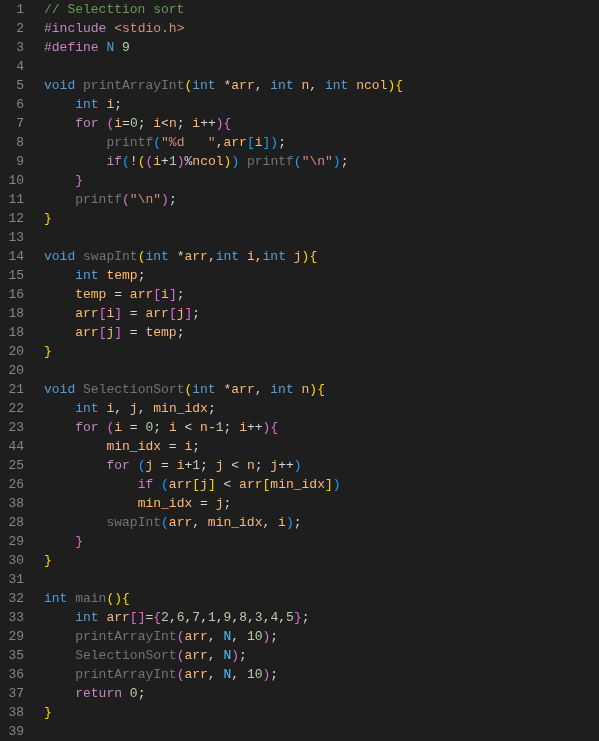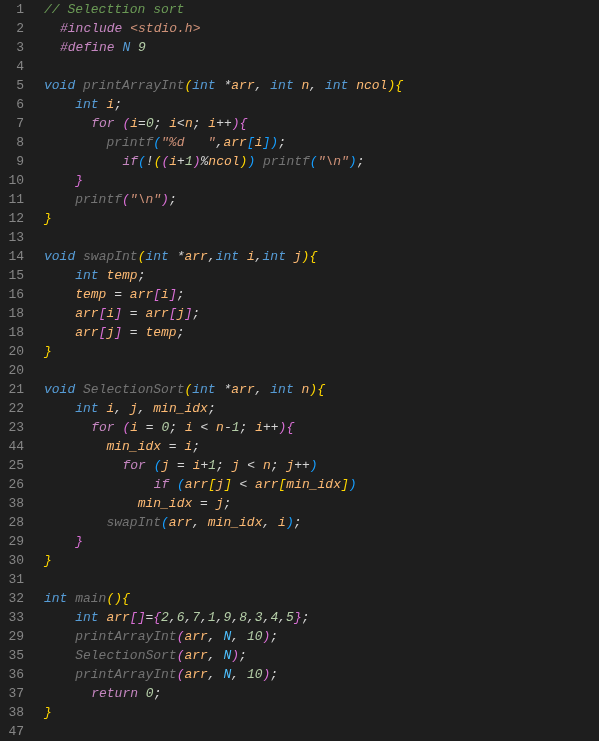--- a/index.html
+++ b/index.html
@@ -23,25 +23,24 @@
     text-align: right;
     padding: 0 12px 0 0;
     user-select: none;
     min-width: 40px;
   }
   .gutter div { padding-right: 4px; }
   .code {
     flex: 1;
     padding: 0 16px 0 4px;
     white-space: pre;
-    font-style: italic;
   }
   .line { height: 19px; }
   .tok-comment { color: #6a9955; }
-  .tok-keyword { color: #c586c0; margin-left: 16px; }
+  .tok-keyword { color: #c586c0; }
   .tok-type    { color: #569cd6; }
   .tok-func    { color: #737373; }
   .tok-var     { color: #fdba74; }
   .tok-num     { color: #b5cea8; }
   .tok-string  { color: #ce9178; }
   .tok-op      { color: #d4d4d4; }
   .tok-brace   { color: #ffd700; }
   .tok-brace2  { color: #da70d6; }
   .tok-brace3  { color: #179fff; }
   .tok-const   { color: #4fc1ff; }
@@ -83,16 +82,16 @@
       <div class="line">29</div>
       <div class="line">30</div>
       <div class="line">31</div>
       <div class="line">32</div>
       <div class="line">33</div>
       <div class="line">29</div>
       <div class="line">35</div>
       <div class="line">36</div>
       <div class="line">37</div>
       <div class="line">38</div>
-      <div class="line">47</div>
+      <div class="line">39</div>
     </div>
   <div class="code" id="code"><div class="line"><span class="tok-comment">// Selecttion sort</span></div><div class="line"><span class="tok-keyword">#include</span><span class="tok-op"> </span><span class="tok-string">&lt;stdio.h&gt;</span></div><div class="line"><span class="tok-keyword">#define</span><span class="tok-op"> </span><span class="tok-macrofn">N</span><span class="tok-op"> </span><span class="tok-num">9</span></div><div class="line">&nbsp;</div><div class="line"><span class="tok-type">void</span><span class="tok-op"> </span><span class="tok-func">printArrayInt</span><span class="tok-brace">(</span><span class="tok-type">int</span><span class="tok-op"> *</span><span class="tok-var">arr</span><span class="tok-op">, </span><span class="tok-type">int</span><span class="tok-op"> </span><span class="tok-var">n</span><span class="tok-op">, </span><span class="tok-type">int</span><span class="tok-op"> </span><span class="tok-var">ncol</span><span class="tok-brace">)</span><span class="tok-brace">{</span></div><div class="line"><span class="tok-op">    </span><span class="tok-type">int</span><span class="tok-op"> </span><span class="tok-var">i</span><span class="tok-op">;</span></div><div class="line"><span class="tok-op">    </span><span class="tok-keyword">for</span><span class="tok-op"> </span><span class="tok-brace2">(</span><span class="tok-var">i</span><span class="tok-op">=</span><span class="tok-num">0</span><span class="tok-op">; </span><span class="tok-var">i</span><span class="tok-op">&lt;</span><span class="tok-var">n</span><span class="tok-op">; </span><span class="tok-var">i</span><span class="tok-op">++</span><span class="tok-brace2">)</span><span class="tok-brace2">{</span></div><div class="line"><span class="tok-op">        </span><span class="tok-func">printf</span><span class="tok-brace3">(</span><span class="tok-string">"%d   "</span><span class="tok-op">,</span><span class="tok-var">arr</span><span class="tok-brace3">[</span><span class="tok-var">i</span><span class="tok-brace3">]</span><span class="tok-brace3">)</span><span class="tok-op">;</span></div><div class="line"><span class="tok-op">        </span><span class="tok-keyword">if</span><span class="tok-brace3">(</span><span class="tok-op">!</span><span class="tok-brace">(</span><span class="tok-brace2">(</span><span class="tok-var">i</span><span class="tok-op">+</span><span class="tok-num">1</span><span class="tok-brace2">)</span><span class="tok-op">%</span><span class="tok-var">ncol</span><span class="tok-brace">)</span><span class="tok-brace3">)</span><span class="tok-op"> </span><span class="tok-func">printf</span><span class="tok-brace3">(</span><span class="tok-string">"\n"</span><span class="tok-brace3">)</span><span class="tok-op">;</span></div><div class="line"><span class="tok-op">    </span><span class="tok-brace2">}</span></div><div class="line"><span class="tok-op">    </span><span class="tok-func">printf</span><span class="tok-brace2">(</span><span class="tok-string">"\n"</span><span class="tok-brace2">)</span><span class="tok-op">;</span></div><div class="line"><span class="tok-brace">}</span></div><div class="line">&nbsp;</div><div class="line"><span class="tok-type">void</span><span class="tok-op"> </span><span class="tok-func">swapInt</span><span class="tok-brace">(</span><span class="tok-type">int</span><span class="tok-op"> *</span><span class="tok-var">arr</span><span class="tok-op">,</span><span class="tok-type">int</span><span class="tok-op"> </span><span class="tok-var">i</span><span class="tok-op">,</span><span class="tok-type">int</span><span class="tok-op"> </span><span class="tok-var">j</span><span class="tok-brace">)</span><span class="tok-brace">{</span></div><div class="line"><span class="tok-op">    </span><span class="tok-type">int</span><span class="tok-op"> </span><span class="tok-var">temp</span><span class="tok-op">;</span></div><div class="line"><span class="tok-op">    </span><span class="tok-var">temp</span><span class="tok-op"> = </span><span class="tok-var">arr</span><span class="tok-brace2">[</span><span class="tok-var">i</span><span class="tok-brace2">]</span><span class="tok-op">;</span></div><div class="line"><span class="tok-op">    </span><span class="tok-var">arr</span><span class="tok-brace2">[</span><span class="tok-var">i</span><span class="tok-brace2">]</span><span class="tok-op"> = </span><span class="tok-var">arr</span><span class="tok-brace2">[</span><span class="tok-var">j</span><span class="tok-brace2">]</span><span class="tok-op">;</span></div><div class="line"><span class="tok-op">    </span><span class="tok-var">arr</span><span class="tok-brace2">[</span><span class="tok-var">j</span><span class="tok-brace2">]</span><span class="tok-op"> = </span><span class="tok-var">temp</span><span class="tok-op">;</span></div><div class="line"><span class="tok-brace">}</span></div><div class="line">&nbsp;</div><div class="line"><span class="tok-type">void</span><span class="tok-op"> </span><span class="tok-func">SelectionSort</span><span class="tok-brace">(</span><span class="tok-type">int</span><span class="tok-op"> *</span><span class="tok-var">arr</span><span class="tok-op">, </span><span class="tok-type">int</span><span class="tok-op"> </span><span class="tok-var">n</span><span class="tok-brace">)</span><span class="tok-brace">{</span></div><div class="line"><span class="tok-op">    </span><span class="tok-type">int</span><span class="tok-op"> </span><span class="tok-var">i</span><span class="tok-op">, </span><span class="tok-var">j</span><span class="tok-op">, </span><span class="tok-var">min_idx</span><span class="tok-op">;</span></div><div class="line"><span class="tok-op">    </span><span class="tok-keyword">for</span><span class="tok-op"> </span><span class="tok-brace2">(</span><span class="tok-var">i</span><span class="tok-op"> = </span><span class="tok-num">0</span><span class="tok-op">; </span><span class="tok-var">i</span><span class="tok-op"> &lt; </span><span class="tok-var">n</span><span class="tok-op">-</span><span class="tok-num">1</span><span class="tok-op">; </span><span class="tok-var">i</span><span class="tok-op">++</span><span class="tok-brace2">)</span><span class="tok-brace2">{</span></div><div class="line"><span class="tok-op">        </span><span class="tok-var">min_idx</span><span class="tok-op"> = </span><span class="tok-var">i</span><span class="tok-op">;</span></div><div class="line"><span class="tok-op">        </span><span class="tok-keyword">for</span><span class="tok-op"> </span><span class="tok-brace3">(</span><span class="tok-var">j</span><span class="tok-op"> = </span><span class="tok-var">i</span><span class="tok-op">+</span><span class="tok-num">1</span><span class="tok-op">; </span><span class="tok-var">j</span><span class="tok-op"> &lt; </span><span class="tok-var">n</span><span class="tok-op">; </span><span class="tok-var">j</span><span class="tok-op">++</span><span class="tok-brace3">)</span></div><div class="line"><span class="tok-op">            </span><span class="tok-keyword">if</span><span class="tok-op"> </span><span class="tok-brace3">(</span><span class="tok-var">arr</span><span class="tok-brace">[</span><span class="tok-var">j</span><span class="tok-brace">]</span><span class="tok-op"> &lt; </span><span class="tok-var">arr</span><span class="tok-brace">[</span><span class="tok-var">min_idx</span><span class="tok-brace">]</span><span class="tok-brace3">)</span></div><div class="line"><span class="tok-op">            </span><span class="tok-var">min_idx</span><span class="tok-op"> = </span><span class="tok-var">j</span><span class="tok-op">;</span></div><div class="line"><span class="tok-op">        </span><span class="tok-func">swapInt</span><span class="tok-brace3">(</span><span class="tok-var">arr</span><span class="tok-op">, </span><span class="tok-var">min_idx</span><span class="tok-op">, </span><span class="tok-var">i</span><span class="tok-brace3">)</span><span class="tok-op">;</span></div><div class="line"><span class="tok-op">    </span><span class="tok-brace2">}</span></div><div class="line"><span class="tok-brace">}</span></div><div class="line">&nbsp;</div><div class="line"><span class="tok-type">int</span><span class="tok-op"> </span><span class="tok-func">main</span><span class="tok-brace">(</span><span class="tok-brace">)</span><span class="tok-brace">{</span></div><div class="line"><span class="tok-op">    </span><span class="tok-type">int</span><span class="tok-op"> </span><span class="tok-var">arr</span><span class="tok-brace2">[</span><span class="tok-brace2">]</span><span class="tok-op">=</span><span class="tok-brace2">{</span><span class="tok-num">2</span><span class="tok-op">,</span><span class="tok-num">6</span><span class="tok-op">,</span><span class="tok-num">7</span><span class="tok-op">,</span><span class="tok-num">1</span><span class="tok-op">,</span><span class="tok-num">9</span><span class="tok-op">,</span><span class="tok-num">8</span><span class="tok-op">,</span><span class="tok-num">3</span><span class="tok-op">,</span><span class="tok-num">4</span><span class="tok-op">,</span><span class="tok-num">5</span><span class="tok-brace2">}</span><span class="tok-op">;</span></div><div class="line"><span class="tok-op">    </span><span class="tok-func">printArrayInt</span><span class="tok-brace2">(</span><span class="tok-var">arr</span><span class="tok-op">, </span><span class="tok-const">N</span><span class="tok-op">, </span><span class="tok-num">10</span><span class="tok-brace2">)</span><span class="tok-op">;</span></div><div class="line"><span class="tok-op">    </span><span class="tok-func">SelectionSort</span><span class="tok-brace2">(</span><span class="tok-var">arr</span><span class="tok-op">, </span><span class="tok-const">N</span><span class="tok-brace2">)</span><span class="tok-op">;</span></div><div class="line"><span class="tok-op">    </span><span class="tok-func">printArrayInt</span><span class="tok-brace2">(</span><span class="tok-var">arr</span><span class="tok-op">, </span><span class="tok-const">N</span><span class="tok-op">, </span><span class="tok-num">10</span><span class="tok-brace2">)</span><span class="tok-op">;</span></div><div class="line"><span class="tok-op">    </span><span class="tok-keyword">return</span><span class="tok-op"> </span><span class="tok-num">0</span><span class="tok-op">;</span></div><div class="line"><span class="tok-brace">}</span></div><div class="line">&nbsp;</div></div>
 </div>
 
 </body></html>

